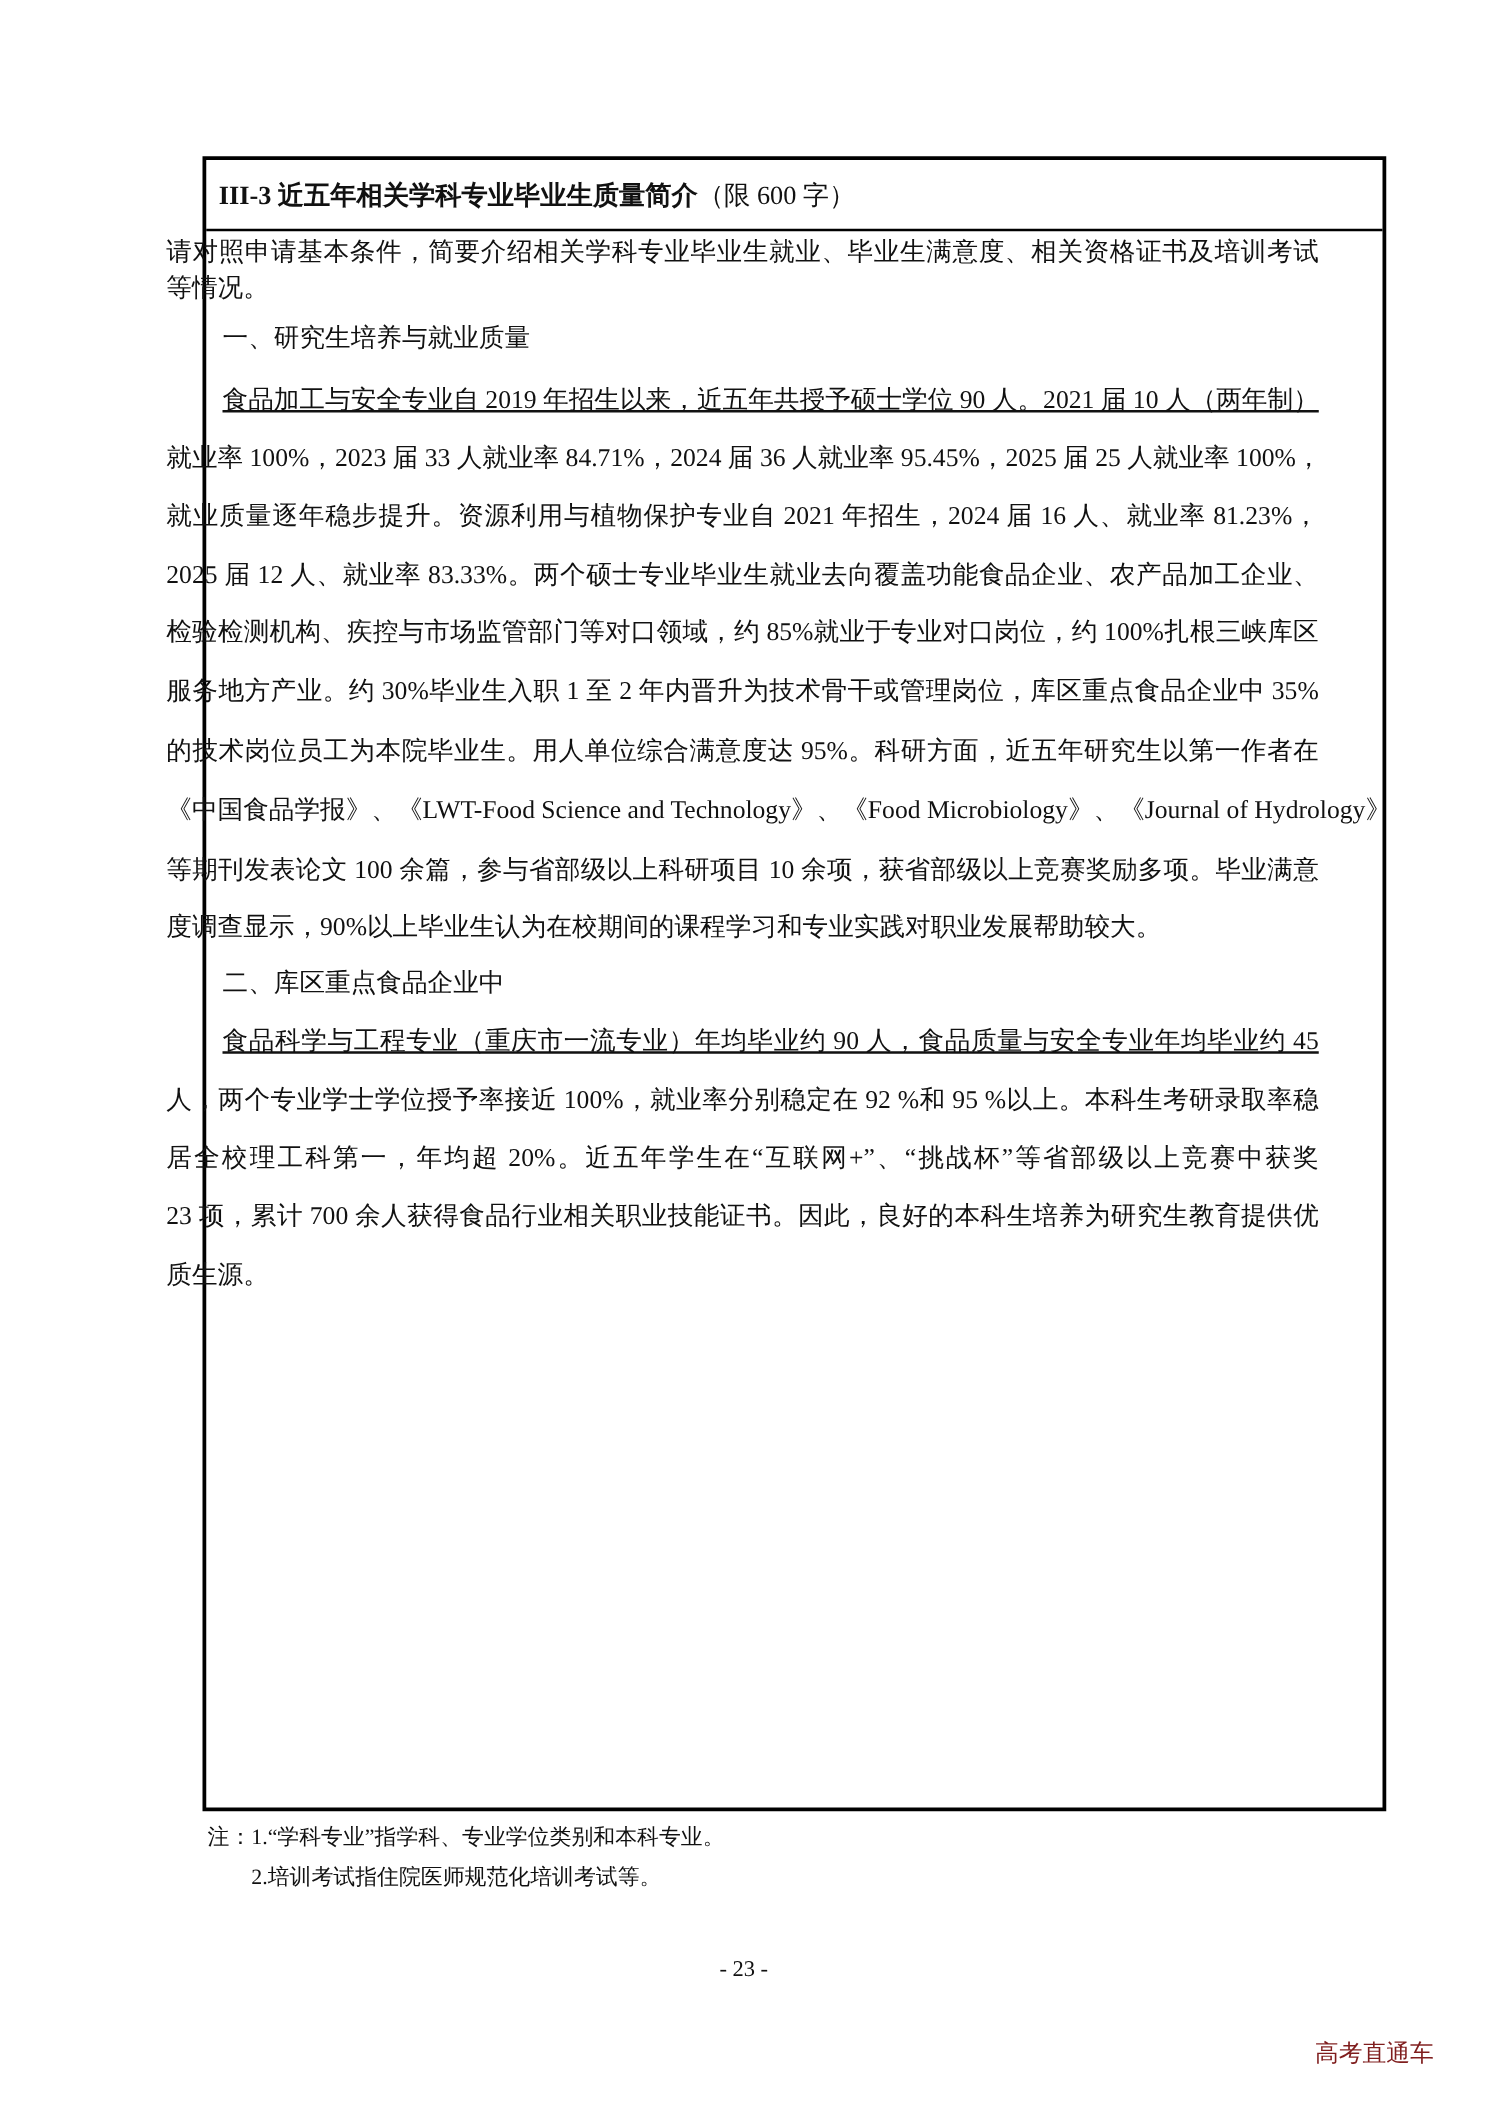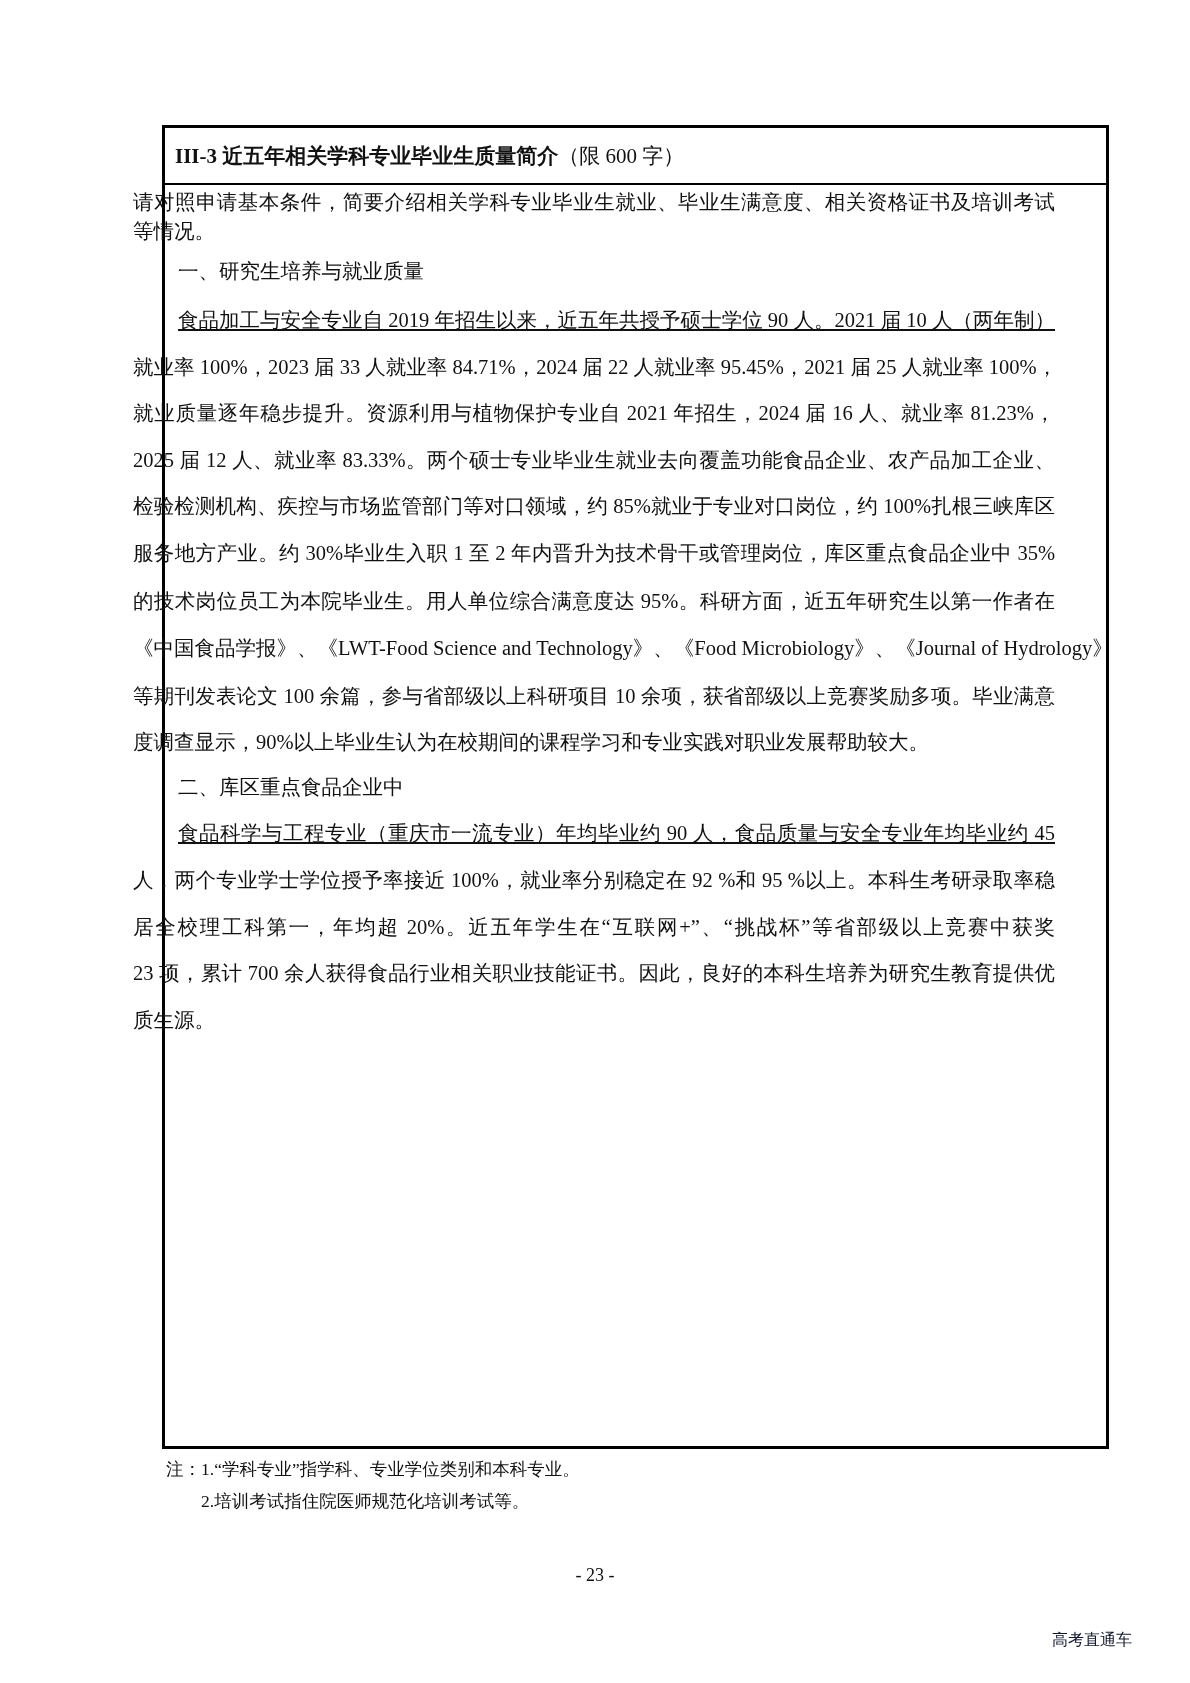--- a/index.html
+++ b/index.html
@@ -11,40 +11,40 @@
                 border-bottom: 2px solid #000; box-sizing: border-box; }
   .title { position: absolute; left: 10px; top: 14px; font-size: 21px; white-space: nowrap; }
   .title .bold { font-weight: bold; }
   .line { position: absolute; font-size: 20.5px; white-space: nowrap; line-height: 1; }
   .justify { left: 133px; width: 922px; text-align: justify; text-align-last: justify; }
   .plain { left: 133px; }
   .indent { left: 178px; }
   .indent-j { left: 178px; width: 877px; text-align: justify; text-align-last: justify; text-decoration: underline; }
   .notes { position: absolute; left: 124px; font-size: 17.5px; white-space: nowrap; margin-left: 42px; }
   .page-num { position: absolute; left: 0; width: 1190px; top: 1565px; text-align: center; font-size: 18px; }
-  .watermark { position: absolute; left: 1052px; top: 1630px; font-size: 16px; color: #0f172a;
+  .watermark { position: absolute; left: 1052px; top: 1630px; font-size: 19px; color: #7f1d1d;
                font-family: "DejaVu Sans", "Liberation Sans", sans-serif; white-space: nowrap; }
 </style>
 </head>
 <body>
 
 <div class="table-frame">
   <div class="header-row">
     <div class="title">
       <span class="bold">III-3</span><span class="bold"> 近五年相关学科专业毕业生质量简介</span><span>（限 600 字）</span>
     </div>
   </div>
 </div>
 
 <div class="line justify" style="top:192px">请对照申请基本条件，简要介绍相关学科专业毕业生就业、毕业生满意度、相关资格证书及培训考试</div>
 <div class="line plain" style="top:221px">等情况。</div>
 
 <div class="line indent" style="top:261px">一、研究生培养与就业质量</div>
 <div class="line indent-j" style="top:310px">食品加工与安全专业自 2019 年招生以来，近五年共授予硕士学位 90 人。2021 届 10 人（两年制）</div>
-<div class="line justify" style="top:357px">就业率 100%，2023 届 33 人就业率 84.71%，2024 届 22 人就业率 95.45%，2021 届 25 人就业率 100%，</div>
+<div class="line justify" style="top:357px">就业率 100%，2023 届 33 人就业率 84.71%，2024 届 36 人就业率 95.45%，2025 届 25 人就业率 100%，</div>
 <div class="line justify" style="top:403px">就业质量逐年稳步提升。资源利用与植物保护专业自 2021 年招生，2024 届 16 人、就业率 81.23%，</div>
 <div class="line justify" style="top:450px">2025 届 12 人、就业率 83.33%。两个硕士专业毕业生就业去向覆盖功能食品企业、农产品加工企业、</div>
 <div class="line justify" style="top:496px">检验检测机构、疾控与市场监管部门等对口领域，约 85%就业于专业对口岗位，约 100%扎根三峡库区</div>
 <div class="line justify" style="top:543px">服务地方产业。约 30%毕业生入职 1 至 2 年内晋升为技术骨干或管理岗位，库区重点食品企业中 35%</div>
 <div class="line justify" style="top:591px">的技术岗位员工为本院毕业生。用人单位综合满意度达 95%。科研方面，近五年研究生以第一作者在</div>
 <div class="line justify" style="top:638px">《中国食品学报》、《LWT-Food Science and Technology》、《Food Microbiology》、《Journal of Hydrology》</div>
 <div class="line justify" style="top:686px">等期刊发表论文 100 余篇，参与省部级以上科研项目 10 余项，获省部级以上竞赛奖励多项。毕业满意</div>
 <div class="line plain" style="top:732px">度调查显示，90%以上毕业生认为在校期间的课程学习和专业实践对职业发展帮助较大。</div>
 
 <div class="line indent" style="top:777px">二、库区重点食品企业中</div>

